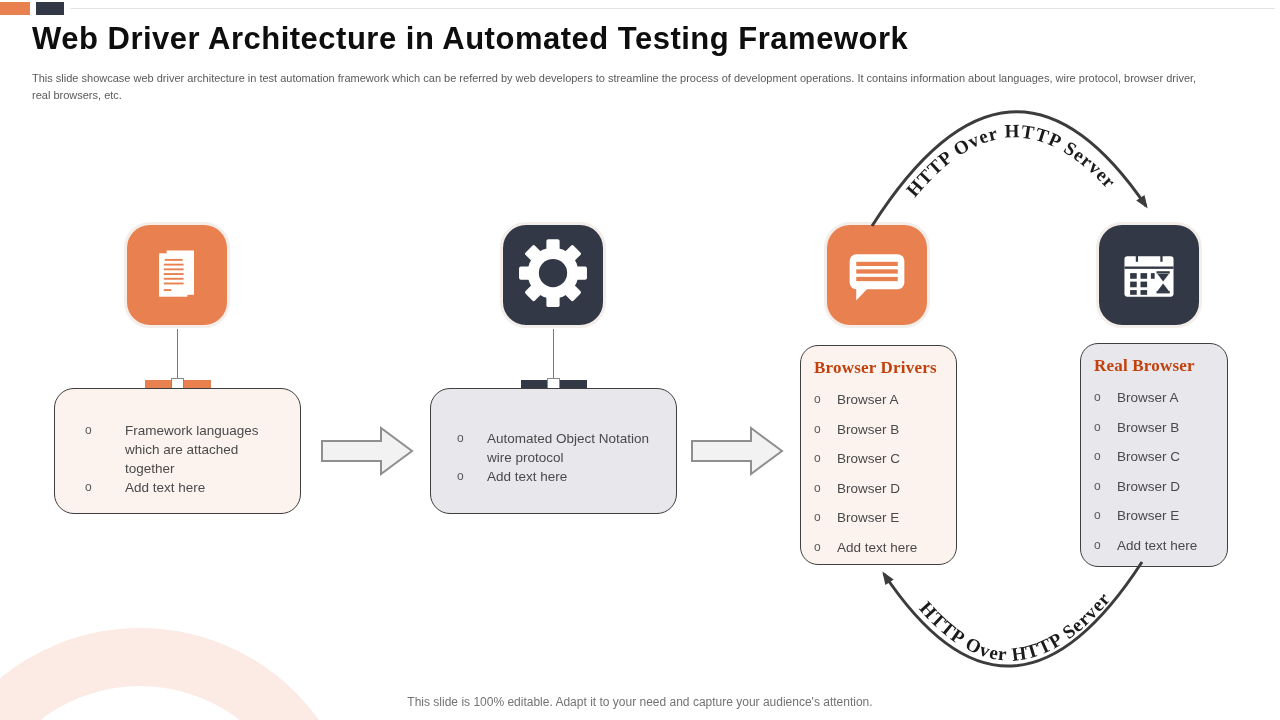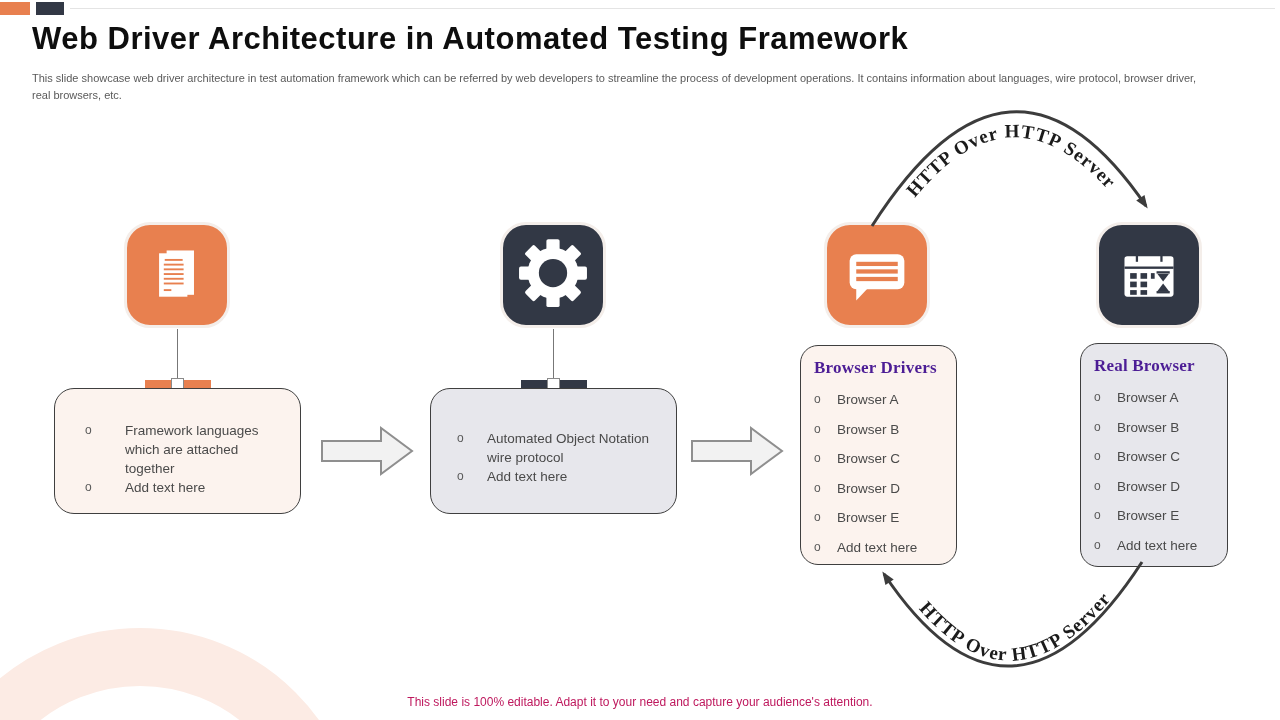--- a/index.html
+++ b/index.html
@@ -43,34 +43,34 @@
   .li { display:flex; color:#4a4a4a; font-size:13.5px; line-height:19px; }
   .li .b { width:14px; flex:0 0 auto; font-size:12px; color:#5a5a5a; }
 
   .box1 { left:54px; top:388px; width:247px; height:126px; padding:32px 20px 0 30px; }
   .box1 .li .b { margin-right:26px; }
   .box1 .li + .li { margin-top:0px; }
   .box2 { left:430px; top:388px; width:247px; height:126px; padding:40px 14px 0 26px; }
   .box2 .li .b { margin-right:16px; }
 
   .listbox { padding:12px 10px 0 13px; }
-  .listbox h3 { font-family:"Liberation Serif", serif; font-size:17px; color:#4c1d95;
+  .listbox h3 { font-family:"Liberation Serif", serif; font-size:17px; color:#c2410c;
                 font-weight:bold; margin-bottom:12px; letter-spacing:0.2px; }
   .listbox .li { margin-bottom:10.5px; }
   .listbox .li .b { margin-right:9px; }
   .box3 { left:800px; top:345px; width:157px; height:220px; border-radius:18px; }
   .box4 { left:1080px; top:343px; width:148px; height:224px; border-radius:18px; }
 
   
   .overlay { position:absolute; left:0; top:0; width:1280px; height:720px; pointer-events:none; }
   .arc-label { font-family:"Liberation Serif", serif; font-weight:bold; font-size:19px;
                fill:#1b1b1b; letter-spacing:1px; }
 
   .footer { position:absolute; left:0; top:695px; width:1280px; text-align:center;
-            font-size:12px; color:#be185d; }
+            font-size:12px; color:#737373; }
 </style>
 </head>
 <body>
 
 <div class="slide">
 
   <div class="bar-orange"></div>
   <div class="bar-dark"></div>
   <div class="top-line"></div>
   <div class="ring"></div>

